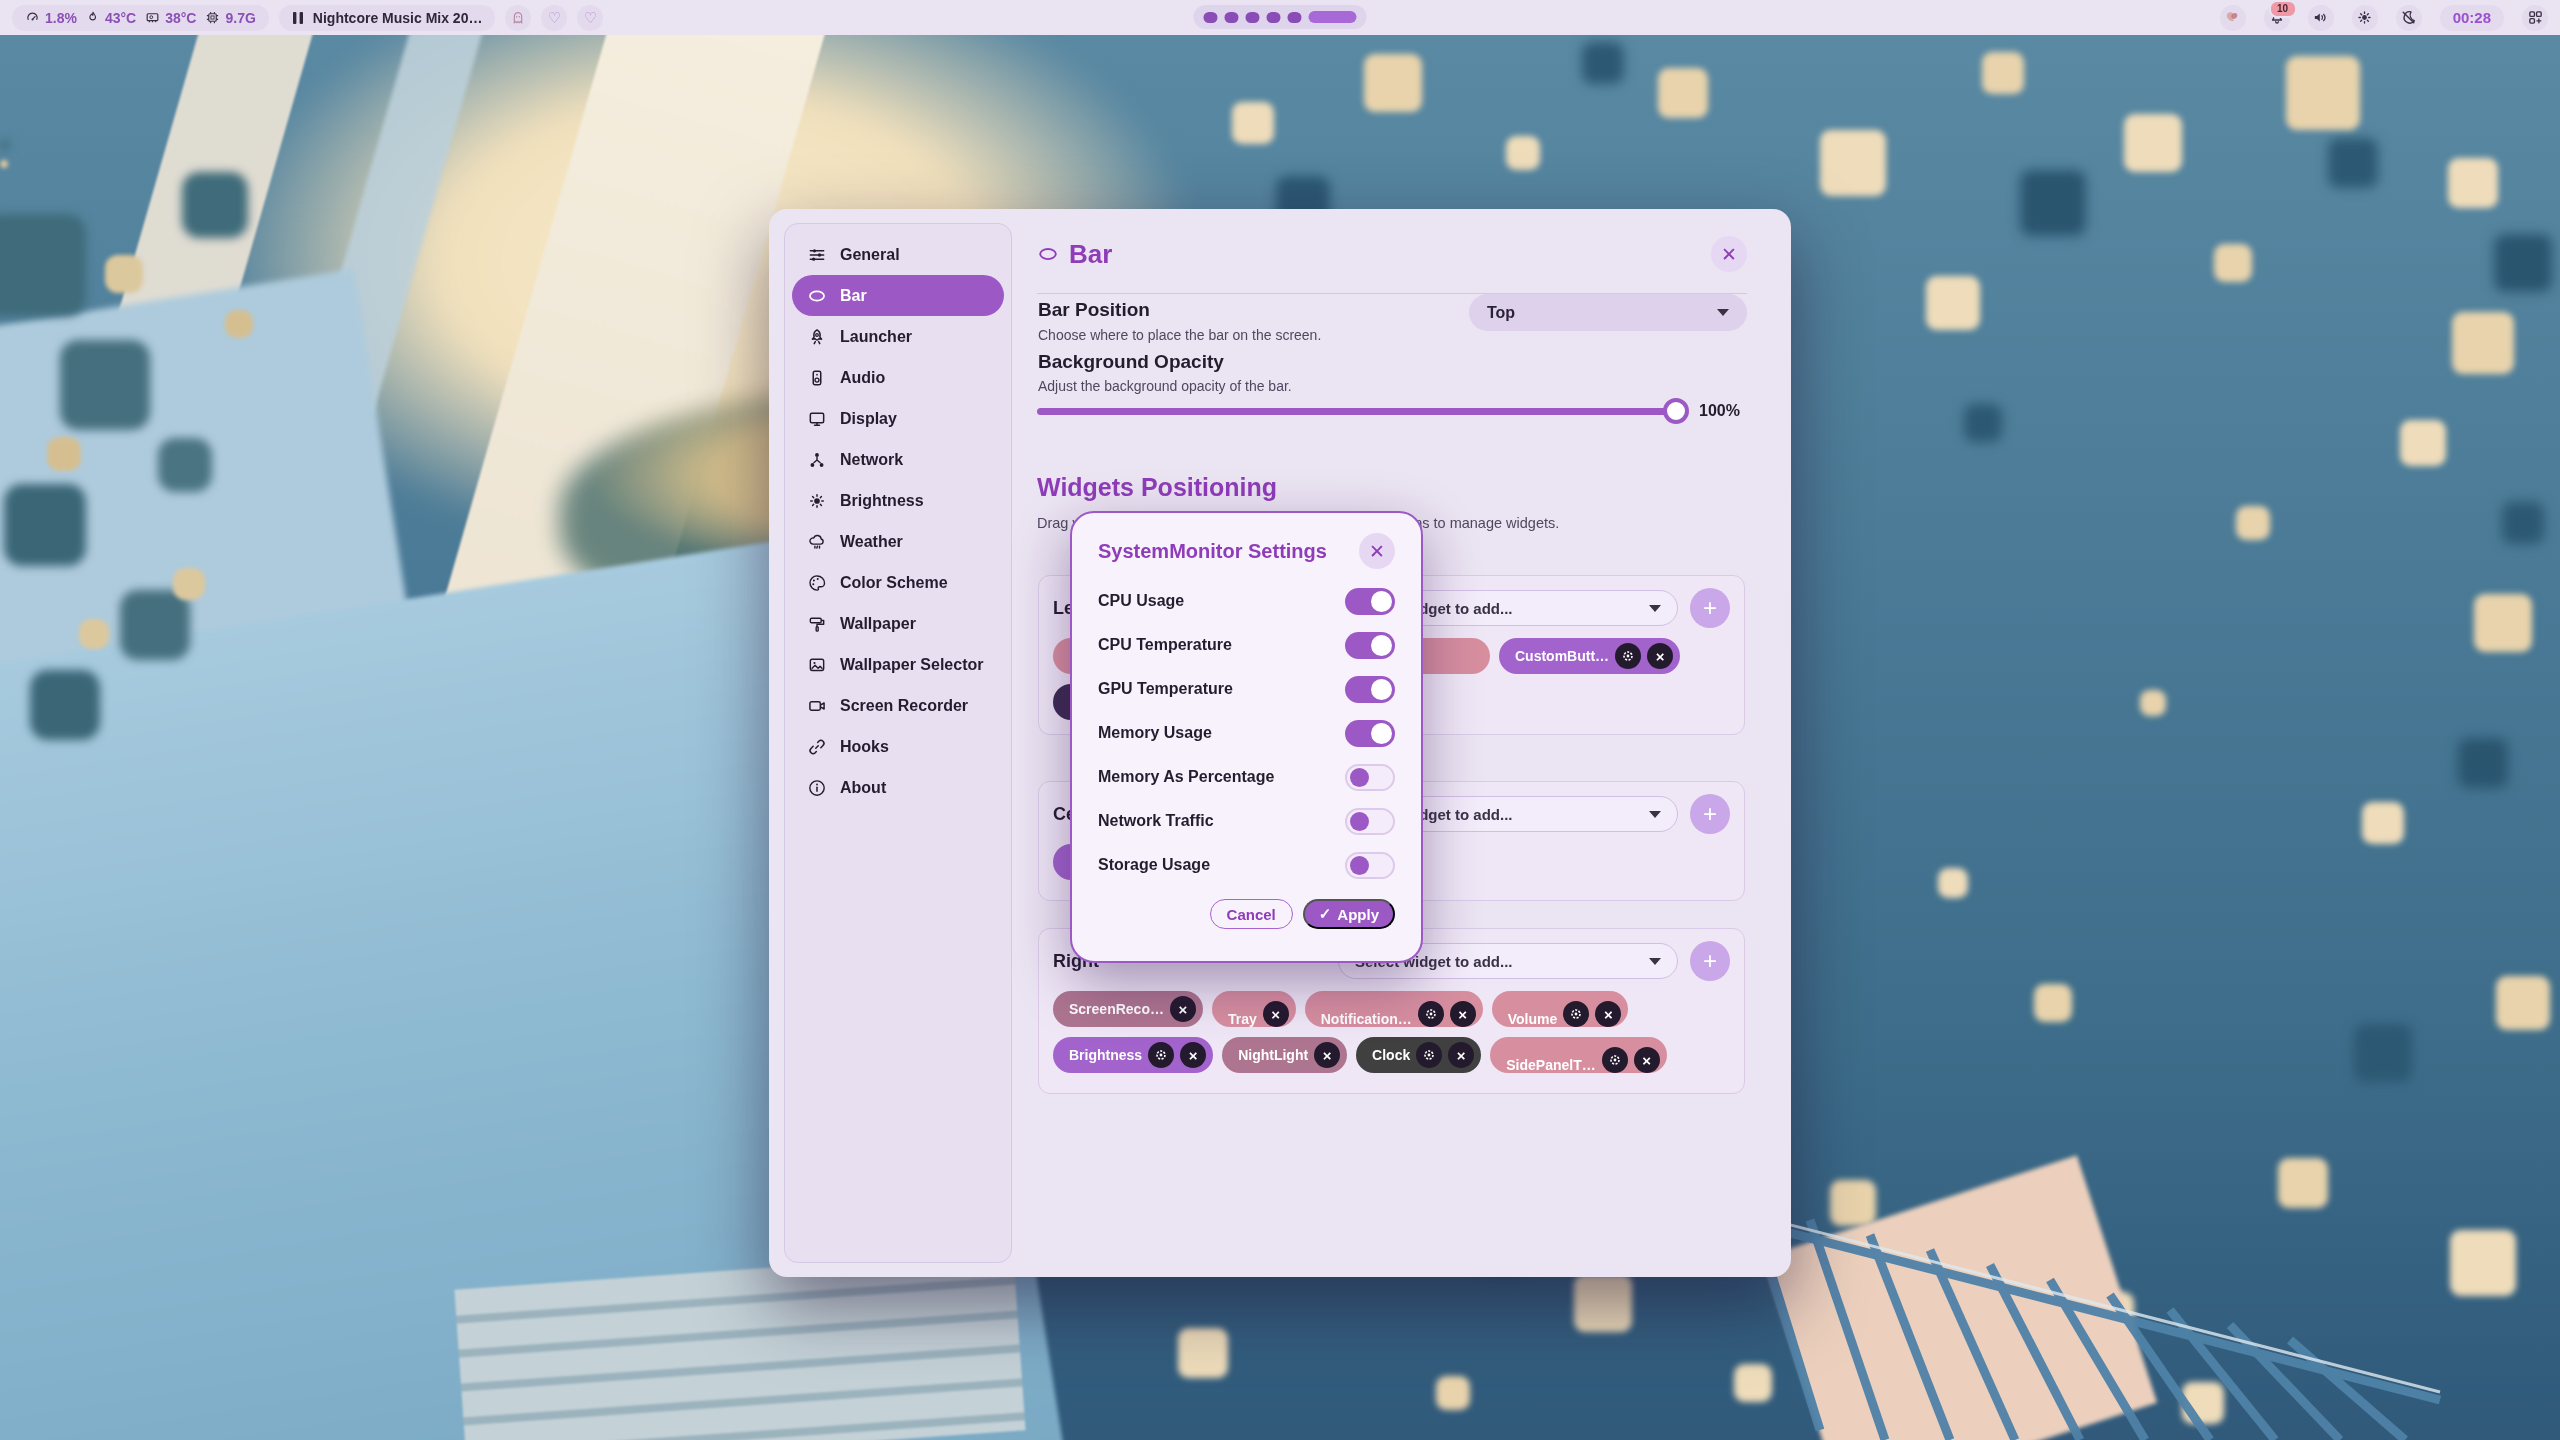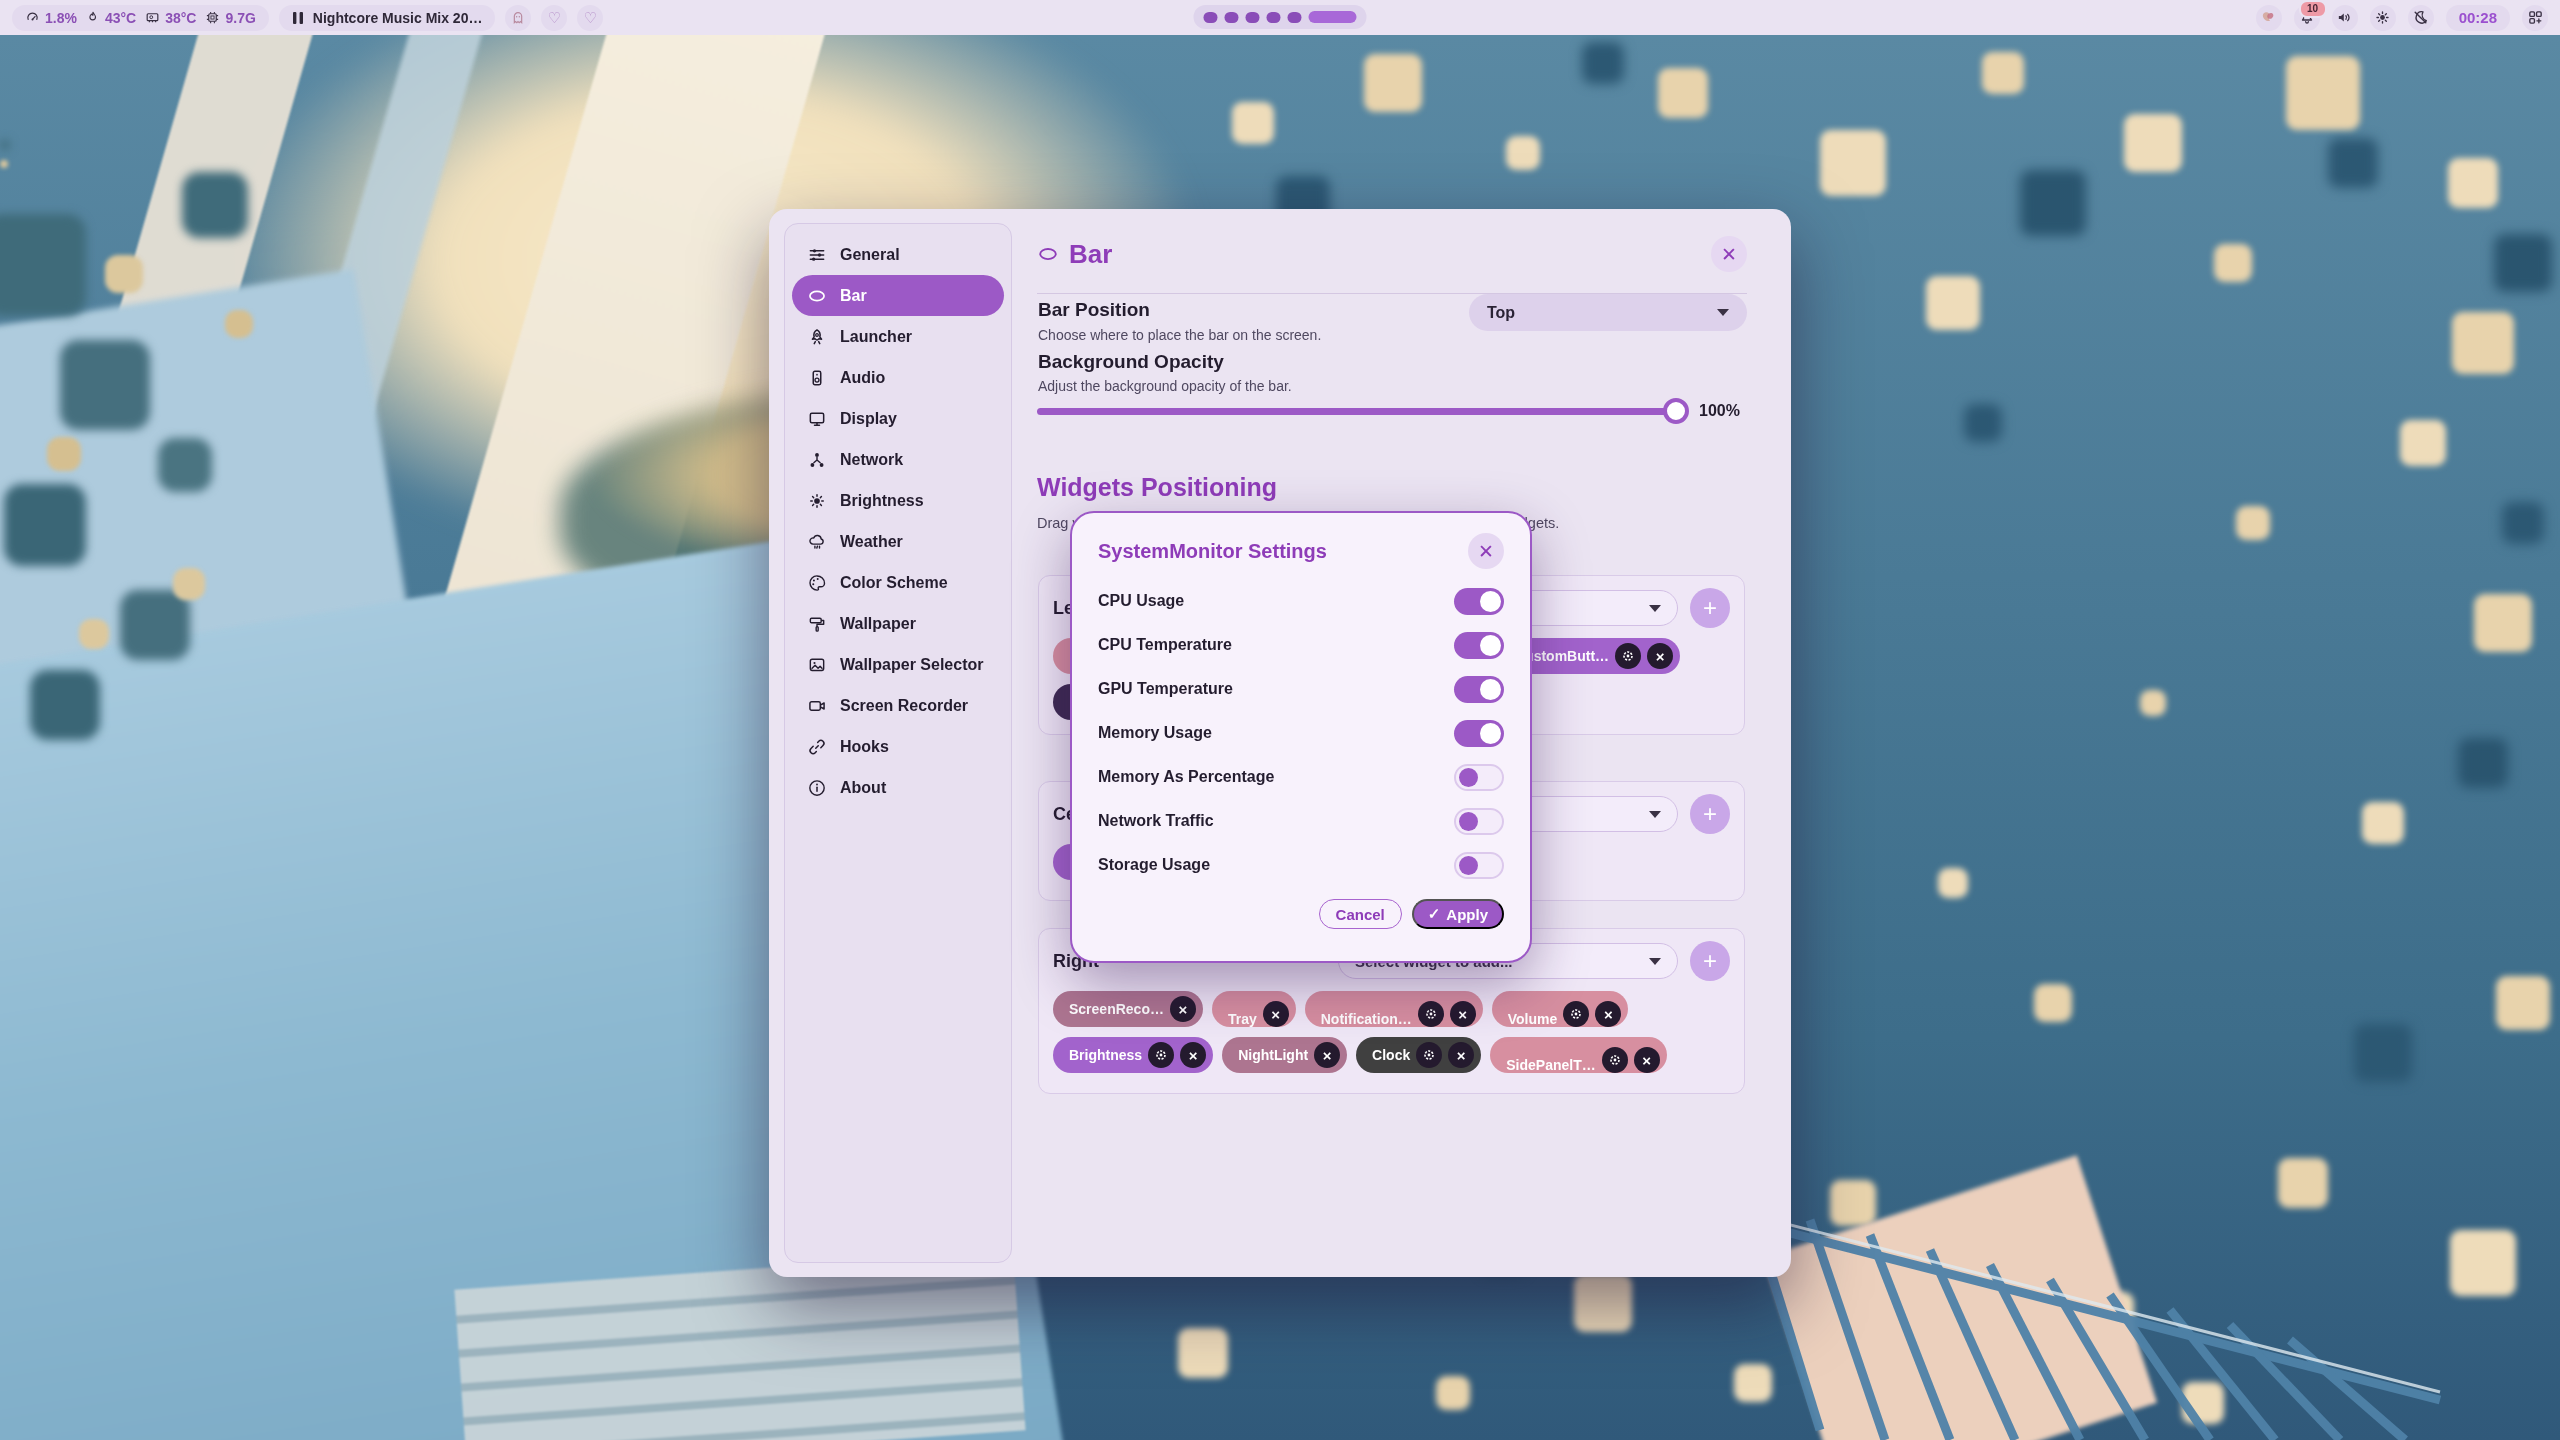--- a/index.html
+++ b/index.html
@@ -37,21 +37,21 @@
   .wp-darkblotch{left:0;top:0;width:6px;height:6px;border-radius:50%;background:transparent;filter:blur(6px);
     box-shadow:1300px 200px 0 24px #2c5873,1600px 60px 0 18px #2c5873,2050px 200px 0 30px #2a556f,2350px 160px 0 22px #2c5873,
     2520px 260px 0 26px #2a556f,1980px 420px 0 16px #2c5873,2480px 760px 0 22px #2a556f,2380px 1050px 0 26px #2c5873,
     1500px 1250px 0 20px #2a556f,1750px 1100px 0 16px #2c5873,1250px 1050px 0 18px #2a556f,2520px 520px 0 18px #2c5873;}
   .wp-pinkwall{left:1795px;top:1200px;width:330px;height:260px;transform:rotate(-18deg);background:#ecd0bd;filter:blur(2px);}
   .wp-stairs{left:460px;top:1270px;width:560px;height:180px;transform:rotate(-4deg);
     background:repeating-linear-gradient(180deg,#ccd6d9 0 26px,#9fb4bd 26px 34px);filter:blur(1px);opacity:.9;}
   
   #topbar{position:absolute;left:0;top:0;width:2560px;height:35px;background:#eae3f2;display:flex;align-items:center;z-index:40;}
   .tb-left{display:flex;align-items:center;gap:10px;margin-left:12px;}
-  .tb-right{display:flex;align-items:center;gap:12px;margin-left:auto;margin-right:12px;}
+  .tb-right{display:flex;align-items:center;gap:18px;margin-left:auto;margin-right:12px;}
   .tb-pill{display:flex;align-items:center;gap:9px;height:26px;border-radius:13px;background:#e3daee;padding:0 13px;}
   .tb-stat{display:flex;align-items:center;gap:5px;color:#8b50b5;font-size:14px;font-weight:700;}
   .tb-media-title{color:#2f2838;font-size:14px;font-weight:700;max-width:225px;white-space:nowrap;overflow:hidden;}
   .tb-circle{width:26px;height:26px;border-radius:50%;background:#e3daee;display:flex;align-items:center;justify-content:center;position:relative;}
   .tb-clock{height:26px;border-radius:13px;background:#e3daee;display:flex;align-items:center;padding:0 13px;color:#9b50cf;font-size:15px;font-weight:700;}
   #workspaces{position:absolute;left:50%;top:5px;transform:translateX(-50%);height:24px;border-radius:12px;background:#ded4ec;display:flex;align-items:center;gap:7px;padding:0 10px;}
   .ws-dot{width:14px;height:11px;border-radius:6px;background:#8a4db8;}
   .ws-active{width:48px;height:12px;border-radius:6px;background:#a868d8;}
   .badge{position:absolute;top:-5px;right:-7px;min-width:20px;height:14px;border-radius:8px;background:#ee9aa6;border:2px solid #eae3f2;
     color:#462433;font-size:10px;font-weight:700;display:flex;align-items:center;justify-content:center;padding:0 2px;}
@@ -90,21 +90,21 @@
     display:flex;align-items:center;justify-content:center;}
   .chip-row{display:flex;align-items:center;gap:9px;margin-top:10px;}
   .chip{display:inline-flex;align-items:center;gap:6px;height:36px;border-radius:18px;padding:0 7px 0 16px;color:#fff;font-size:14px;font-weight:700;box-sizing:border-box;}
   .chip.nogear{padding-right:7px;}
   .chip.partial{padding:0;}
   .c-pink{background:#d78fa0;align-items:flex-end;} .c-mauve{background:#ad7590;} .c-purple{background:#a263cc;}
   .c-darkpurple{background:#404040;} .c-verydark{background:#3d2b52;}
   .chip-btn{width:26px;height:26px;border-radius:50%;background:#241a2e;color:#fff;display:flex;align-items:center;justify-content:center;flex:none;}
   .chip-x{font-size:15px;font-weight:700;line-height:1;}
   
-  #modal{position:absolute;left:1070px;top:511px;width:462px;height:452px;background:#f8f2fc;border:2px solid #9c59c6;border-radius:24px;
+  #modal{position:absolute;left:1070px;top:511px;width:353px;height:452px;background:#f8f2fc;border:2px solid #9c59c6;border-radius:24px;
     box-shadow:0 20px 55px rgba(50,18,80,.4);box-sizing:border-box;padding:20px 26px 20px 26px;z-index:30;}
   .modal-hdr{display:flex;align-items:center;}
   .modal-title{color:#8e3cb8;font-size:20px;font-weight:700;}
   .modal-close{margin-left:auto;}
   .toggle-row{display:flex;align-items:center;justify-content:space-between;height:44px;gap:35px;}
   .toggle-label{color:#241d2f;font-size:16px;font-weight:700;}
   .toggle{position:relative;width:50px;height:27px;border-radius:14px;flex:none;box-sizing:border-box;}
   .toggle.on{background:#9c59c6;}
   .toggle.on .knob{position:absolute;right:3px;top:3px;width:21px;height:21px;border-radius:50%;background:#fff;}
   .toggle.off{background:#f4ecfa;border:2px solid #dcc9ec;}

